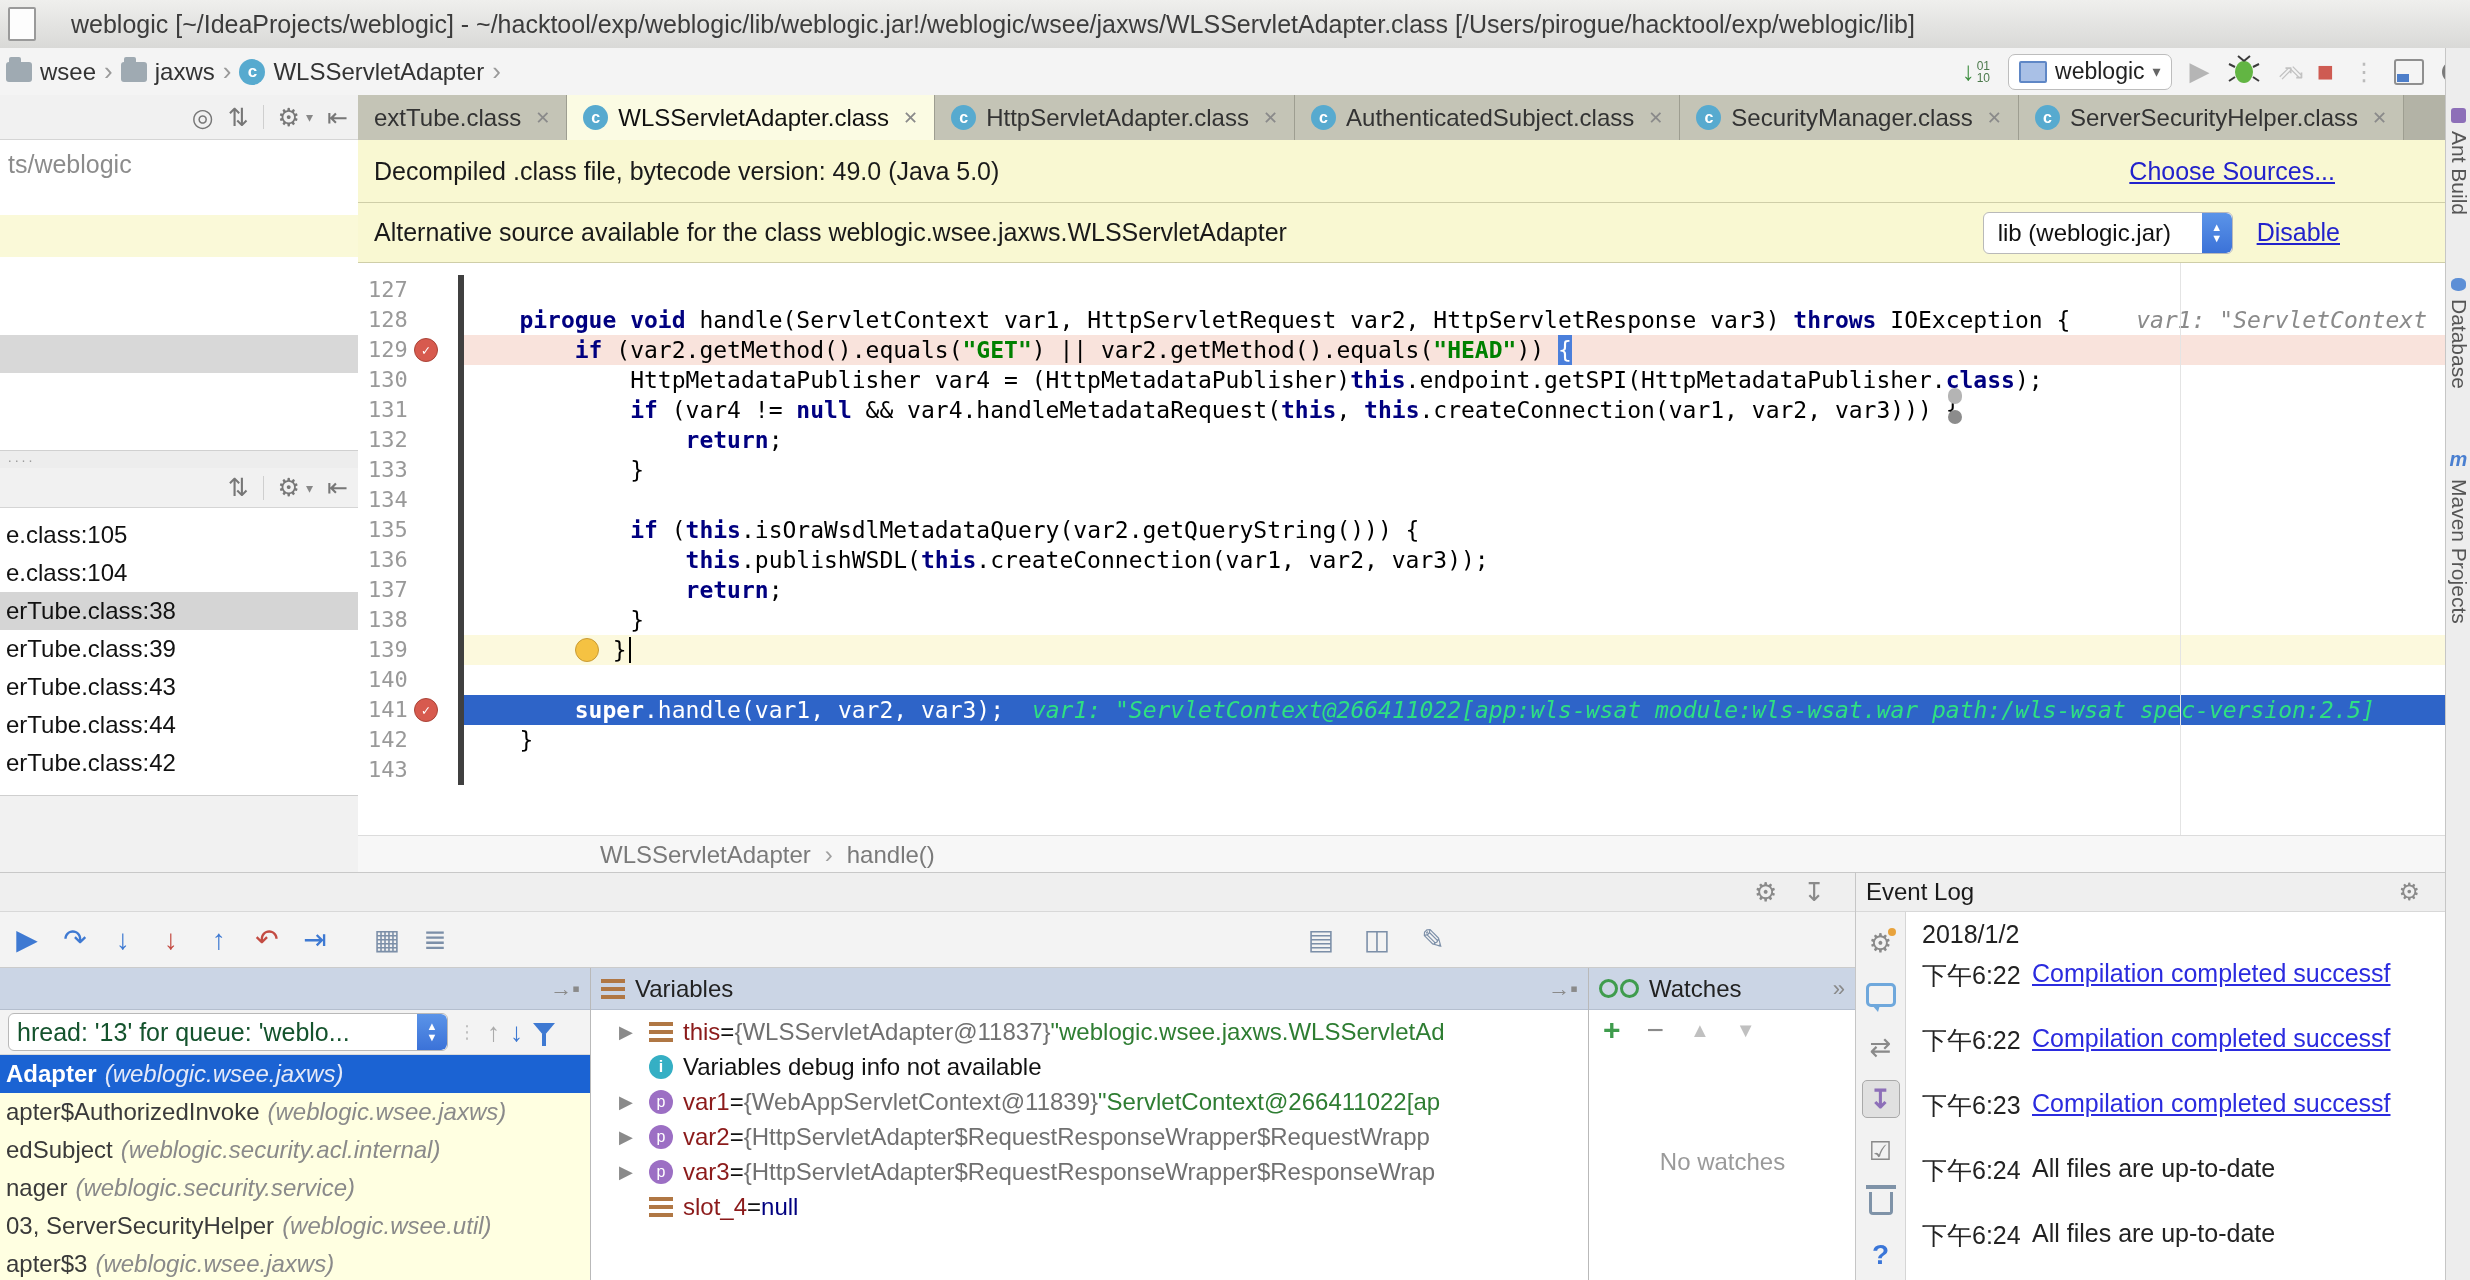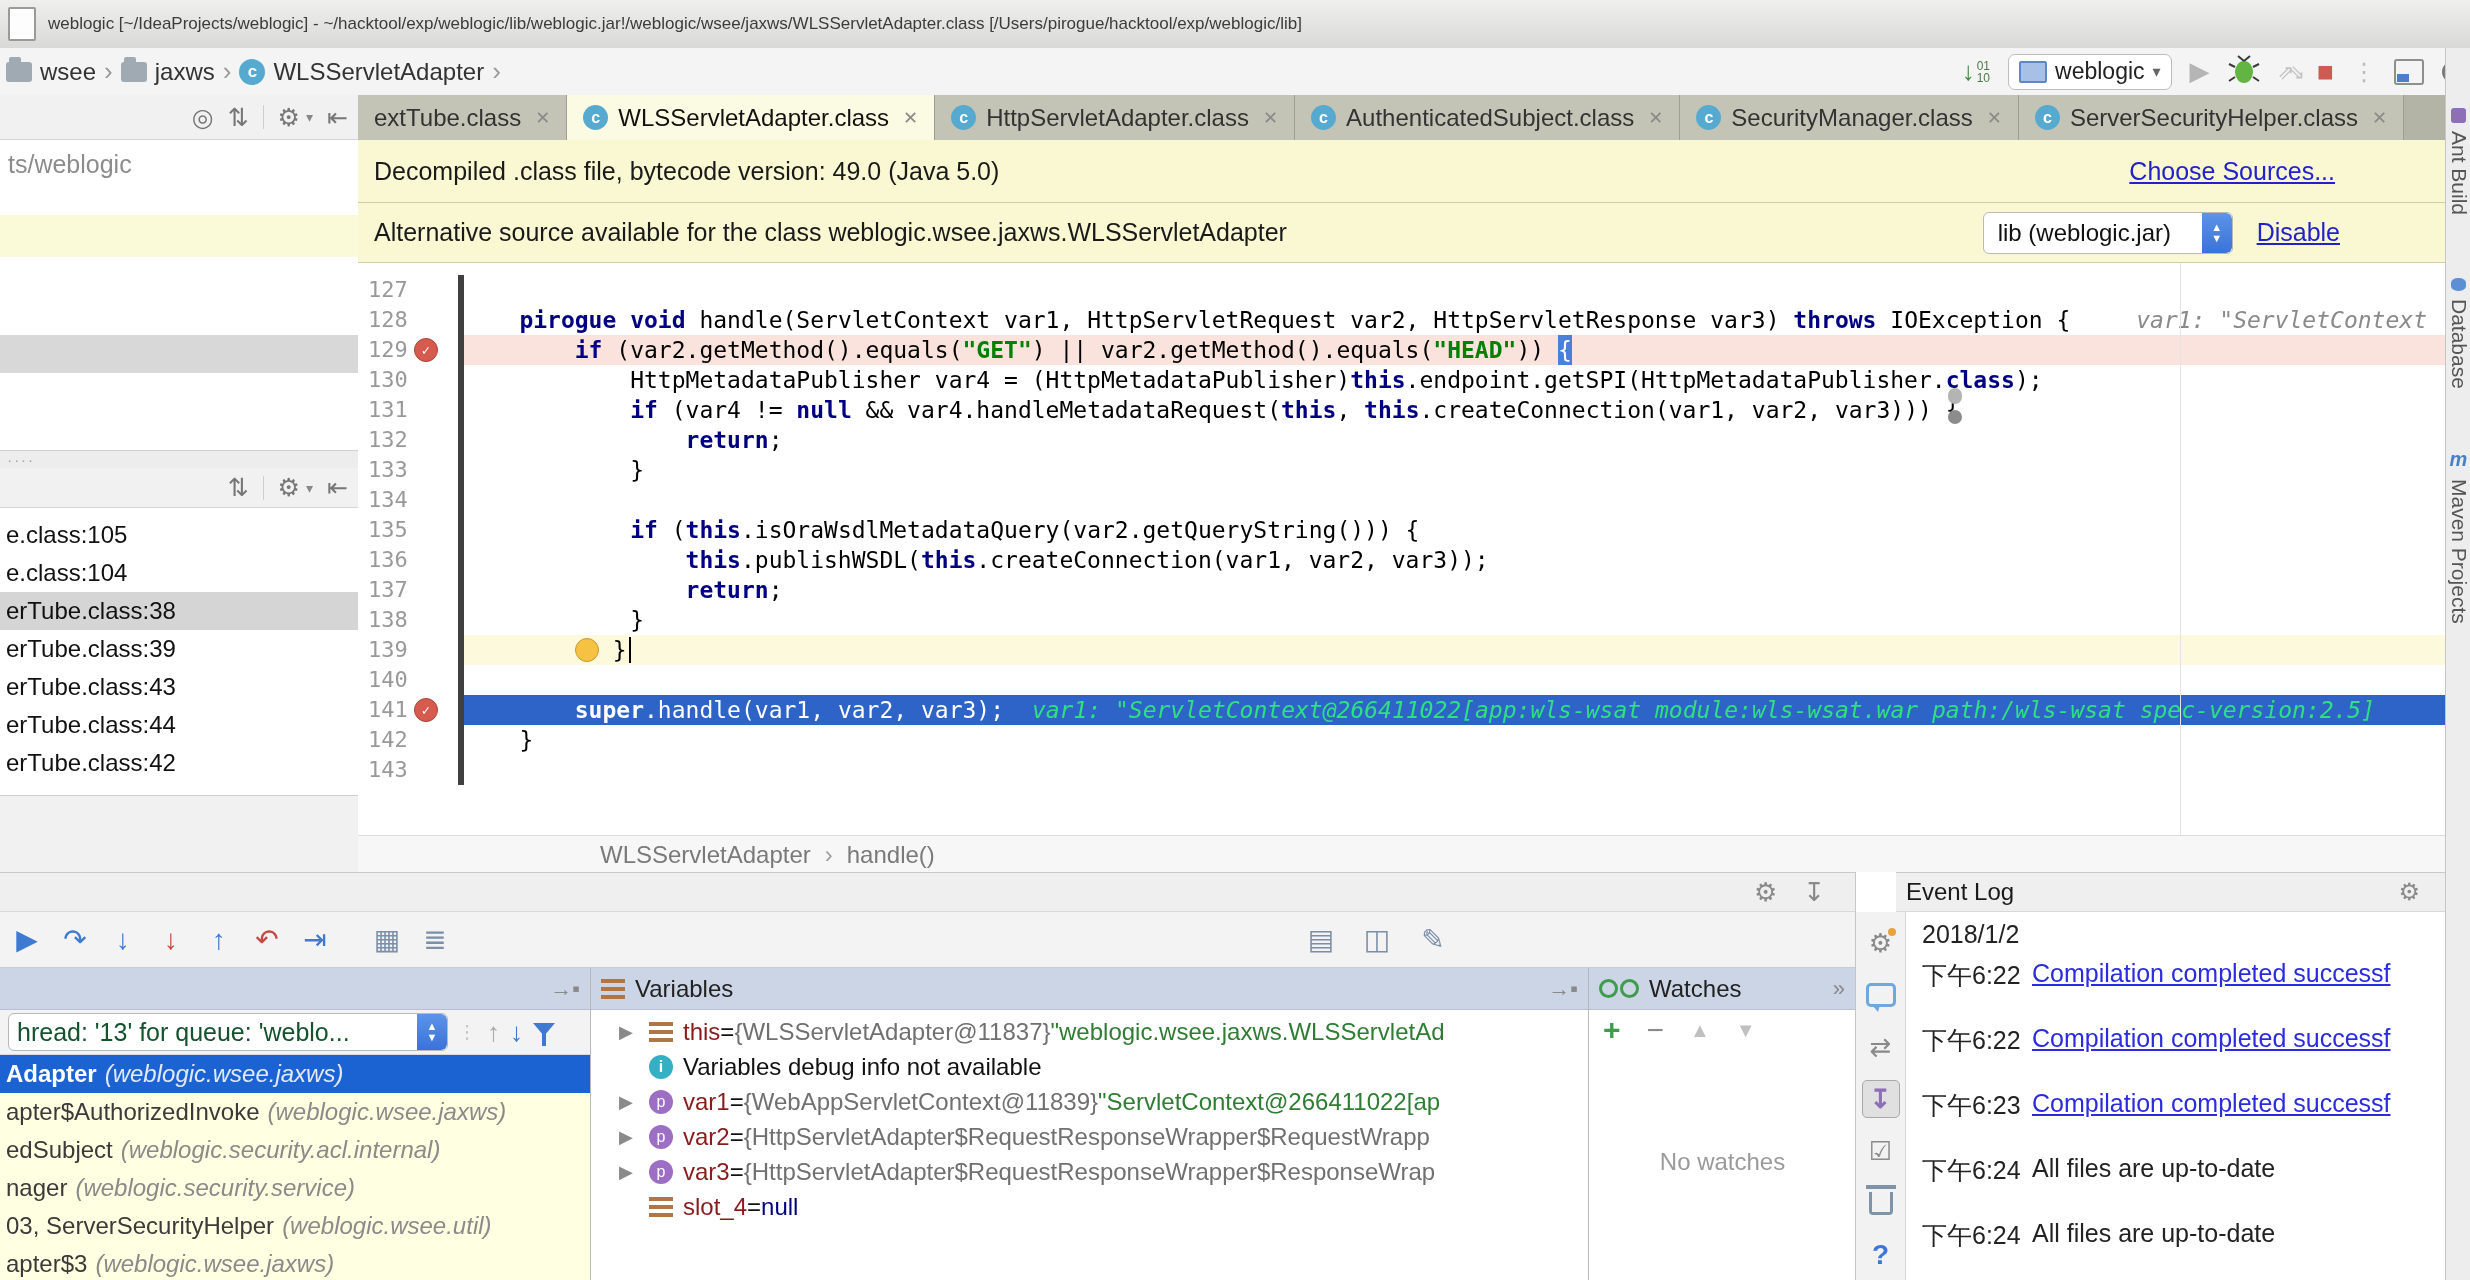--- a/index.html
+++ b/index.html
@@ -7,21 +7,21 @@
         font-family:"Liberation Sans",sans-serif;color:#222;background:#F2F2F2;}
   .abs{position:absolute;}
   .nosel{white-space:nowrap;overflow:hidden;}
 
   
   #titlebar{left:0;top:0;width:2470px;height:48px;
     background:linear-gradient(#EFEFED,#D9D9D7);border-bottom:1px solid #B5B5B5;
     display:flex;align-items:center;}
   #titlebar .docicon{width:24px;height:30px;background:#FDFDFD;border:2px solid #9A9A9A;
     border-radius:2px;margin:0 12px 0 8px;flex:none;}
-  #titlebar .title{font-size:17px;color:#3C3C3C;white-space:nowrap;}
+  #titlebar .title{font-size:25px;color:#3C3C3C;white-space:nowrap;margin-left:23px;}
 
   
   #navbar{left:0;top:48px;width:2470px;height:47px;background:#F4F4F4;
     border-bottom:1px solid #C9C9C9;display:flex;align-items:center;}
   #nav-crumbs{display:flex;align-items:center;gap:8px;padding-left:6px;font-size:24px;color:#333;}
   .nav-crumb{display:flex;align-items:center;gap:8px;}
   .foldericon{width:26px;height:20px;background:#9FAAB2;border-radius:3px;position:relative;flex:none;}
   .foldericon:before{content:"";position:absolute;left:3px;top:-5px;width:12px;height:5px;
     background:#9FAAB2;border-radius:2px 2px 0 0;}
   .cicon{width:26px;height:26px;border-radius:50%;background:#57AACF;color:#fff;
@@ -192,21 +192,21 @@
 
   #watchtb{position:absolute;left:0;top:42px;width:267px;height:40px;display:flex;align-items:center;
     gap:26px;padding-left:14px;box-sizing:border-box;}
   #watchtb .wadd{color:#3F9C4D;font-size:30px;font-weight:bold;}
   #watchtb .wrem{color:#8A8A8A;font-size:30px;}
   #watchtb .wmv{color:#C0C0C0;font-size:20px;}
   #nowatches{position:absolute;left:0;top:180px;width:267px;text-align:center;color:#9A9A9A;font-size:24px;}
 
   
   #eventlog{left:1855px;top:872px;width:615px;height:408px;background:#fff;border-left:1px solid #C6C6C6;
-    box-sizing:border-box;padding-left:40px;}
+    box-sizing:border-box;}
   #ev-head{height:40px;background:#EFEFEF;border-top:1px solid #C8C8C8;border-bottom:1px solid #D8D8D8;
     display:flex;align-items:center;padding:0 10px;font-size:24px;color:#1A1A1A;box-sizing:border-box;}
   #ev-head .hicons{margin-left:auto;display:flex;gap:20px;color:#8A8A8A;font-size:24px;}
   #ev-strip{position:absolute;left:0;top:40px;width:50px;height:368px;background:#F2F2F2;
     border-right:1px solid #D6D6D6;display:flex;flex-direction:column;align-items:center;gap:14px;
     padding-top:12px;box-sizing:border-box;}
   .strip-icon{width:38px;height:38px;display:flex;align-items:center;justify-content:center;
     color:#8A8A8A;font-size:26px;position:relative;}
   .strip-icon.selected{background:#E0E0E0;border:1px solid #A9A9A9;border-radius:5px;box-sizing:border-box;}
   .strip-icon .odot{position:absolute;right:4px;top:4px;width:8px;height:8px;border-radius:50%;background:#E8A33D;}

